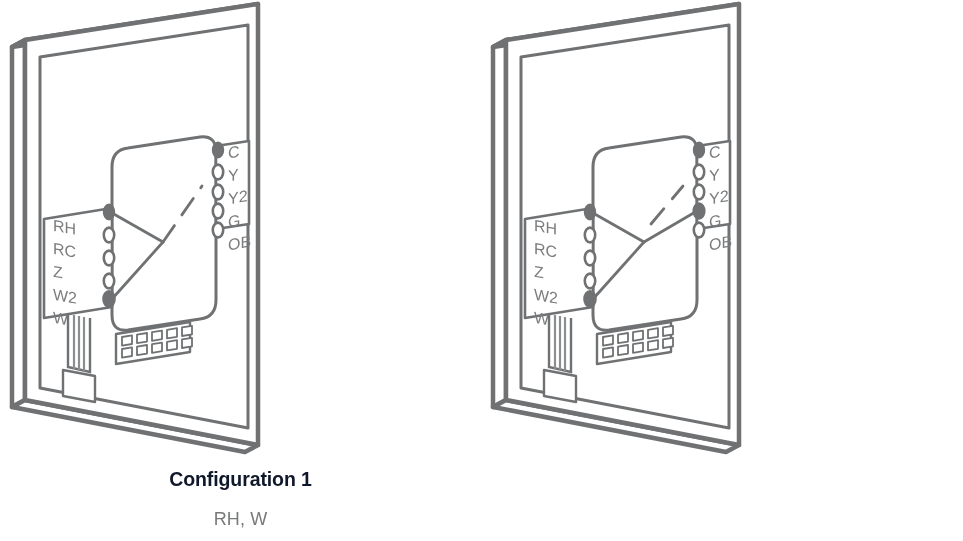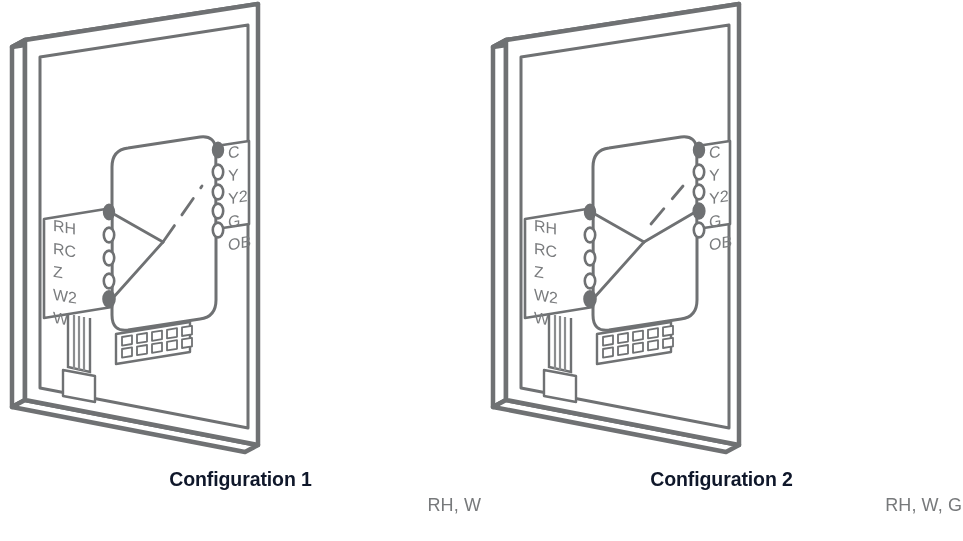--- a/index.html
+++ b/index.html
@@ -50,22 +50,21 @@
     letter-spacing: -0.1px;
     line-height: 26px;
   }
   .caption-sub {
     display: block;
     font-size: 18px;
     font-weight: normal;
     color: #77797b;
     letter-spacing: 0.1px;
     line-height: 26px;
-    margin-top: 0;
-    text-align: right;
+    margin-top: 14px;
   }
   svg { display: block; overflow: visible; }
 </style>
 </head>
 <body>
 
 <div class="sheet">
 
   <div class="panel panel-left">
     <div class="diagram-holder">
@@ -248,19 +247,15 @@
             <path d="M 137 346.6 L 147 345 L 147 353.6 L 137 355.2 Z"></path>
             <path d="M 152 344.2 L 162 342.6 L 162 351.2 L 152 352.8 Z"></path>
             <path d="M 167 341.8 L 177 340.2 L 177 348.8 L 167 350.4 Z"></path>
             <path d="M 182 339.4 L 192 337.8 L 192 346.4 L 182 348 Z"></path>
           </g>
         </g>
 
       </svg>
     </div>
 
-    <div class="caption">
-      <span class="caption-title">Configuration 2</span>
-      <span class="caption-sub">RH, W, G</span>
-    </div>
   </div>
 
 </div>
 
 </body></html>

